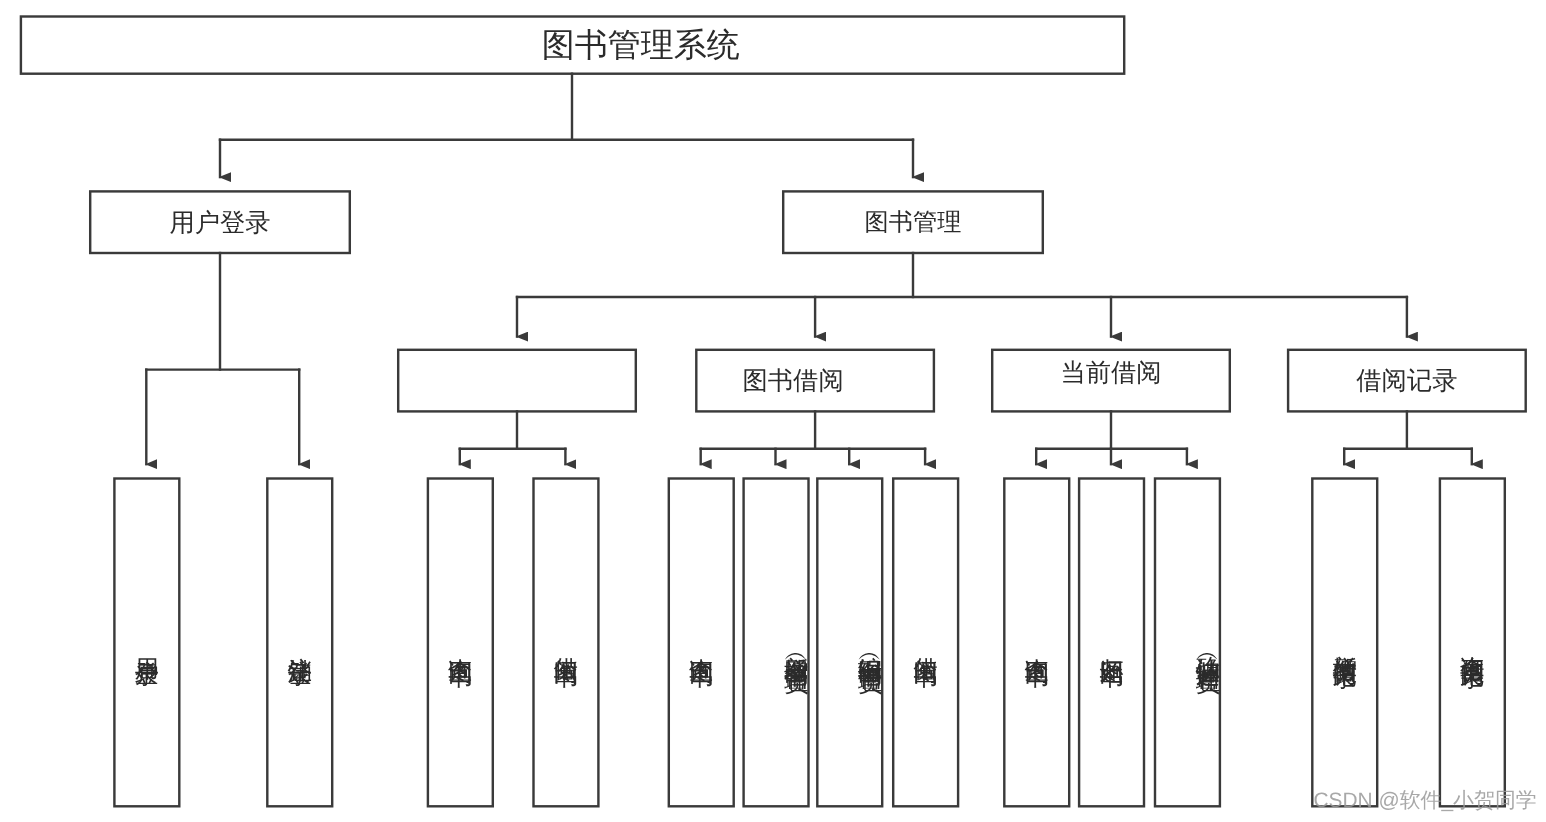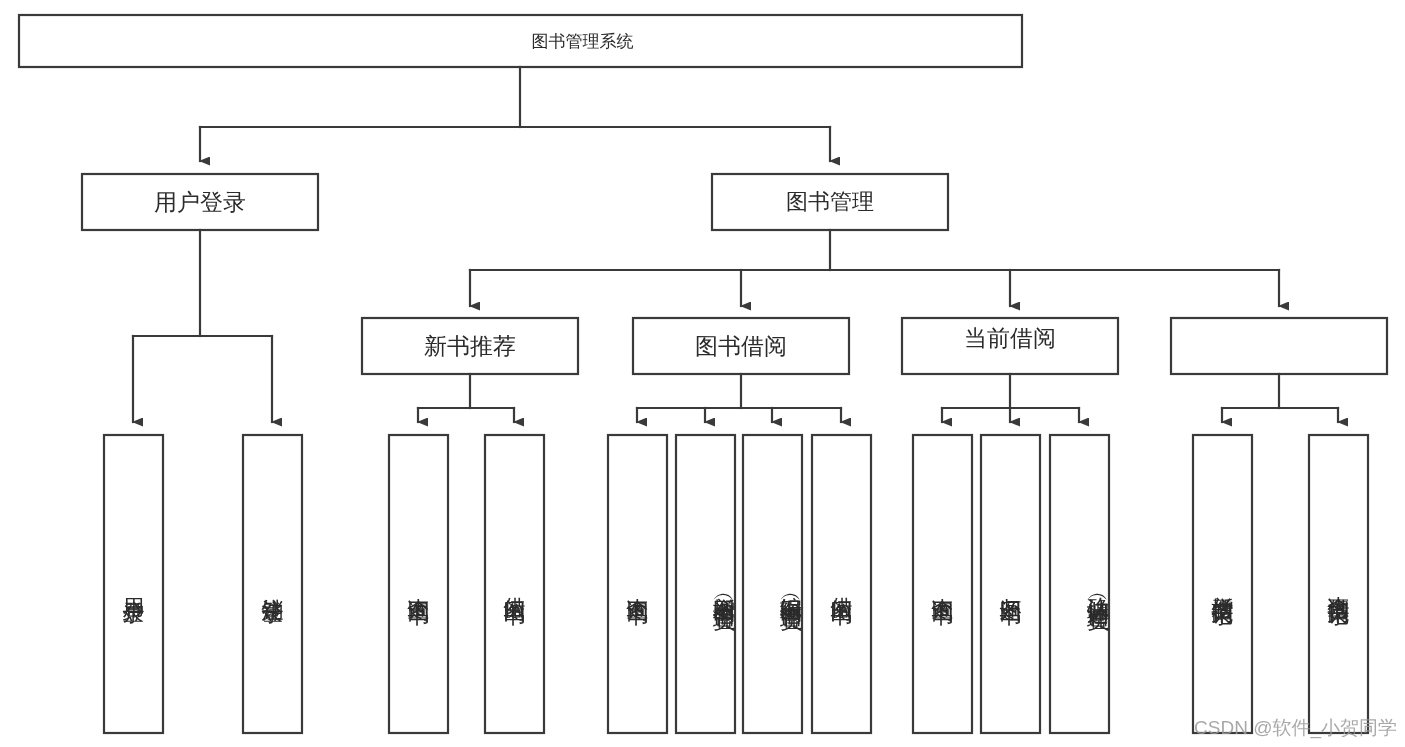--- a/index.html
+++ b/index.html
@@ -149,28 +149,28 @@
     <rect class="node-rect" x="812" y="435" width="59" height="298"></rect>
 
     <rect class="node-rect" x="913" y="435" width="59" height="298"></rect>
     <rect class="node-rect" x="981" y="435" width="59" height="298"></rect>
     <rect class="node-rect" x="1050" y="435" width="59" height="298"></rect>
 
     <rect class="node-rect" x="1193" y="435" width="59" height="298"></rect>
     <rect class="node-rect" x="1309" y="435" width="59" height="298"></rect>
   </svg>
 
-  <div class="htext-box" style="left:19px; top:15px; width:1127px; height:52px; font-size:17px;">图书管理系统</div>
+  <div class="htext-box" style="left:19px; top:15px; width:1127px; height:52px; font-size:30px;">图书管理系统</div>
 
   <div class="htext-box" style="left:82px; top:174px; width:236px; height:56px; font-size:23px;">用户登录</div>
   <div class="htext-box" style="left:712px; top:174px; width:236px; height:56px; font-size:22px;">图书管理</div>
 
-  <div class="htext-box" style="left:362px; top:318px; width:216px; height:56px; font-size:23px;">新书推荐</div>
-  <div class="htext-box" style="left:633px; top:318px; width:216px; height:56px; font-size:23px;">图书借阅</div>
+  <div class="htext-box" style="left:613px; top:318px; width:216px; height:56px; font-size:23px;">图书借阅</div>
   <div class="htext-box" style="left:902px; top:318px; width:216px; height:40px; font-size:23px;">当前借阅</div>
+  <div class="htext-box" style="left:1171px; top:318px; width:216px; height:56px; font-size:23px;">借阅记录</div>
 
   <div class="vtext-box" style="left:104px; top:435px; width:59px; height:298px; align-items:center;">用户登录</div>
   <div class="vtext-box" style="left:243px; top:435px; width:59px; height:298px; align-items:center;">注销登录</div>
 
   <div class="vtext-box" style="left:389px; top:435px; width:59px; height:298px; align-items:center;">查询图书</div>
   <div class="vtext-box" style="left:485px; top:435px; width:59px; height:298px; align-items:center;">借阅图书</div>
 
   <div class="vtext-box" style="left:608px; top:435px; width:59px; height:298px; align-items:center;">查询图书</div>
   <div class="vtext-box" style="left:676px; top:443px; width:59px; height:290px; align-items:flex-start;">新增图书（管理员）</div>
   <div class="vtext-box" style="left:743px; top:443px; width:59px; height:290px; align-items:flex-start;">编辑图书（管理员）</div>

